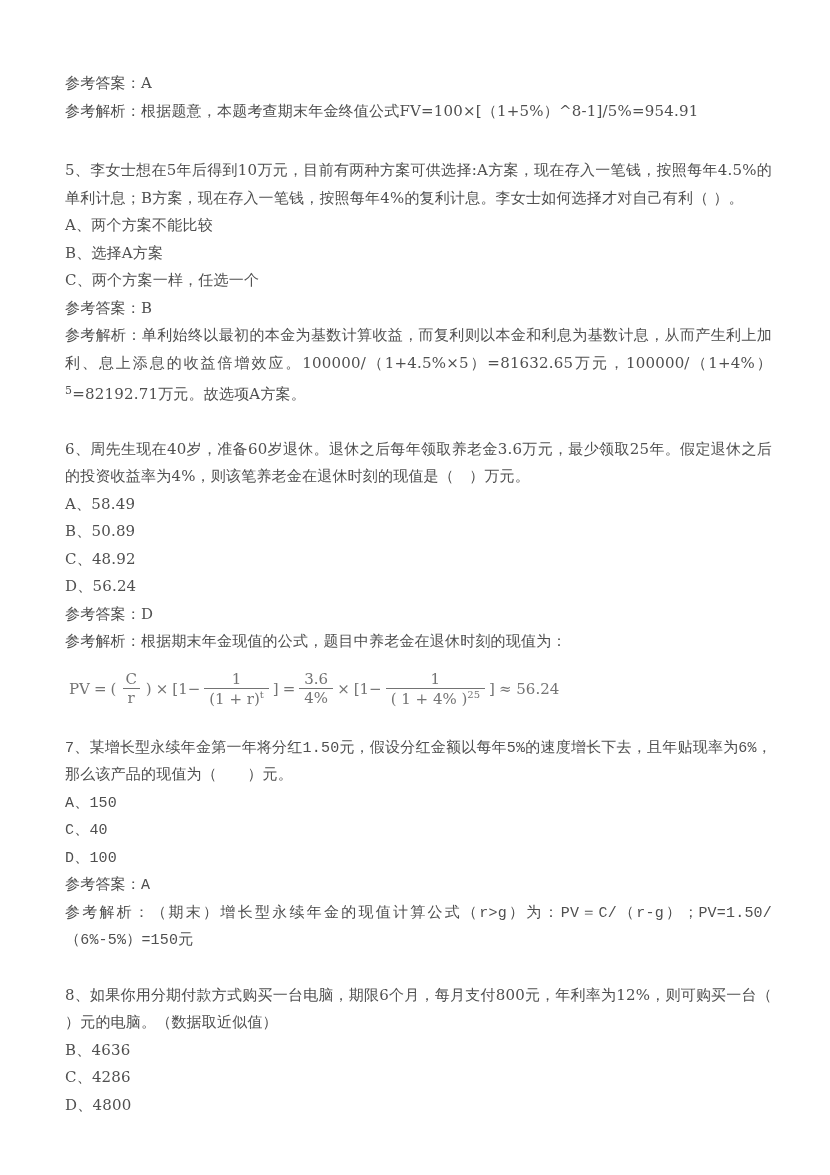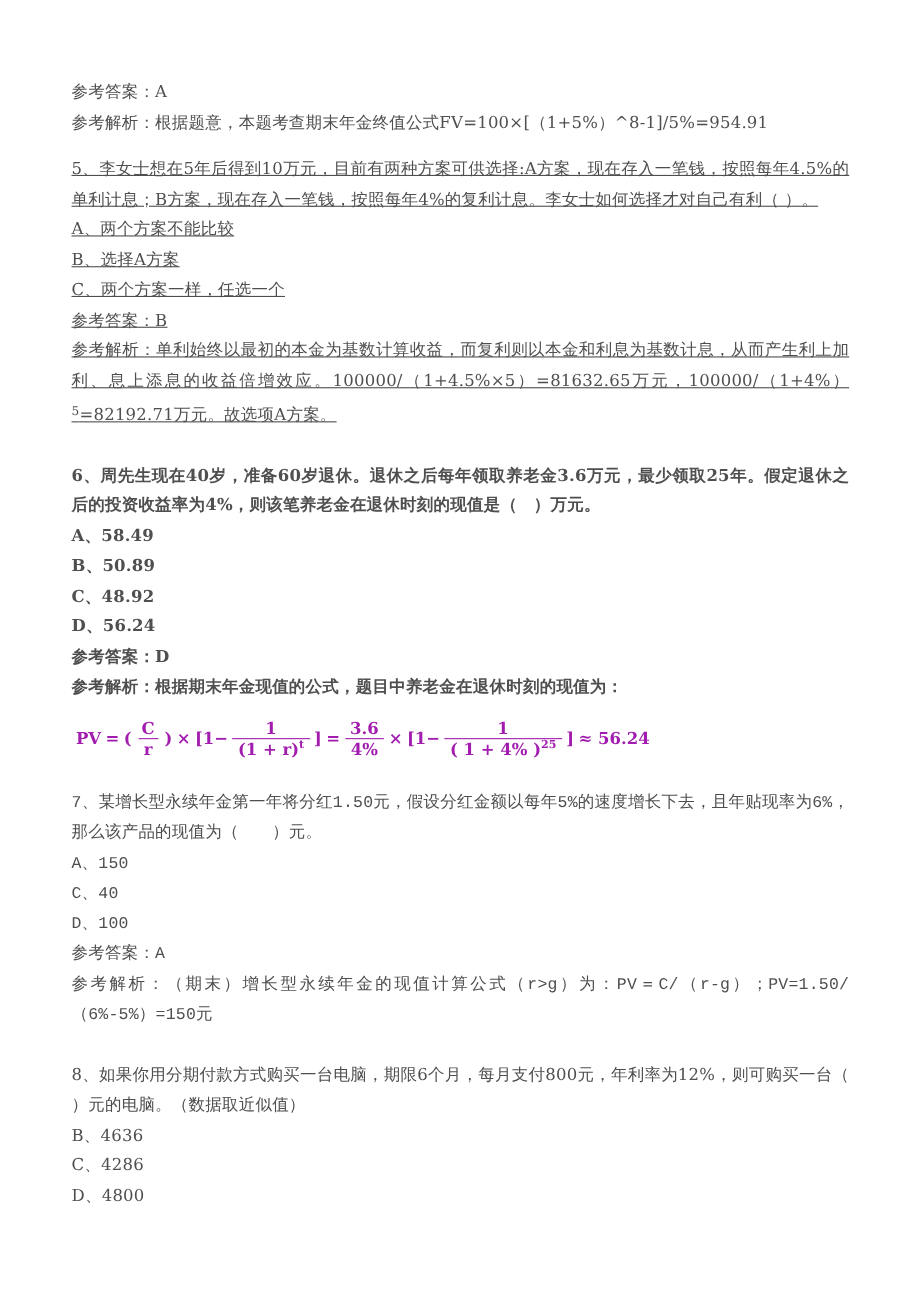--- a/index.html
+++ b/index.html
@@ -22,21 +22,21 @@
   }
   .just { text-align:justify; }
   .sup-inline {
     font-size:11px;
     vertical-align:5px;
   }
   
   .formula {
     display:flex;
     align-items:center;
-    color:#a21caf;
+    color:#737373;
     font-size:15px;
     margin:14px 0 8px 2px;
     font-family:"DejaVu Serif","Liberation Serif",serif;
   }
   .formula .tok { margin:0 2px; white-space:nowrap; }
   .frac {
     display:inline-flex;
     flex-direction:column;
     align-items:center;
     line-height:1.2;
@@ -54,30 +54,30 @@
 </head>
 <body>
 
 <div class="doc">
 
   <div class="block">
     <p class="line">参考答案：A</p>
     <p class="line just">参考解析：根据题意，本题考查期末年金终值公式FV=100×[（1+5%）^8-1]/5%=954.91</p>
   </div>
 
-  <div class="block" style="margin-top:15px;text-decoration:underline;">
+  <div class="block" style="margin-top:32px;">
     <p class="line just">5、李女士想在5年后得到10万元，目前有两种方案可供选择:A方案，现在存入一笔钱，按照每年4.5%的单利计息；B方案，现在存入一笔钱，按照每年4%的复利计息。李女士如何选择才对自己有利（ ）。</p>
     <p class="line">A、两个方案不能比较</p>
     <p class="line">B、选择A方案</p>
     <p class="line">C、两个方案一样，任选一个</p>
     <p class="line">参考答案：B</p>
     <p class="line just"><span>参考解析：单利始终以最初的本金为基数计算收益，而复利则以本金和利息为基数计息，从而产生利上加利、息上添息的收益倍增效应。100000/（1+4.5%×5）=81632.65万元，100000/（1+4%）</span><span class="sup-inline">5</span><span>=82192.71万元。故选项A方案。</span></p>
   </div>
 
-  <div class="block" style="margin-top:27px;font-weight:bold;">
+  <div class="block" style="margin-top:27px;">
     <p class="line just">6、周先生现在40岁，准备60岁退休。退休之后每年领取养老金3.6万元，最少领取25年。假定退休之后的投资收益率为4%，则该笔养老金在退休时刻的现值是（　）万元。</p>
     <p class="line">A、58.49</p>
     <p class="line">B、50.89</p>
     <p class="line">C、48.92</p>
     <p class="line">D、56.24</p>
     <p class="line">参考答案：D</p>
     <p class="line just">参考解析：根据期末年金现值的公式，题目中养老金在退休时刻的现值为：</p>
 
     <div class="formula">
       <span class="tok">PV</span>

